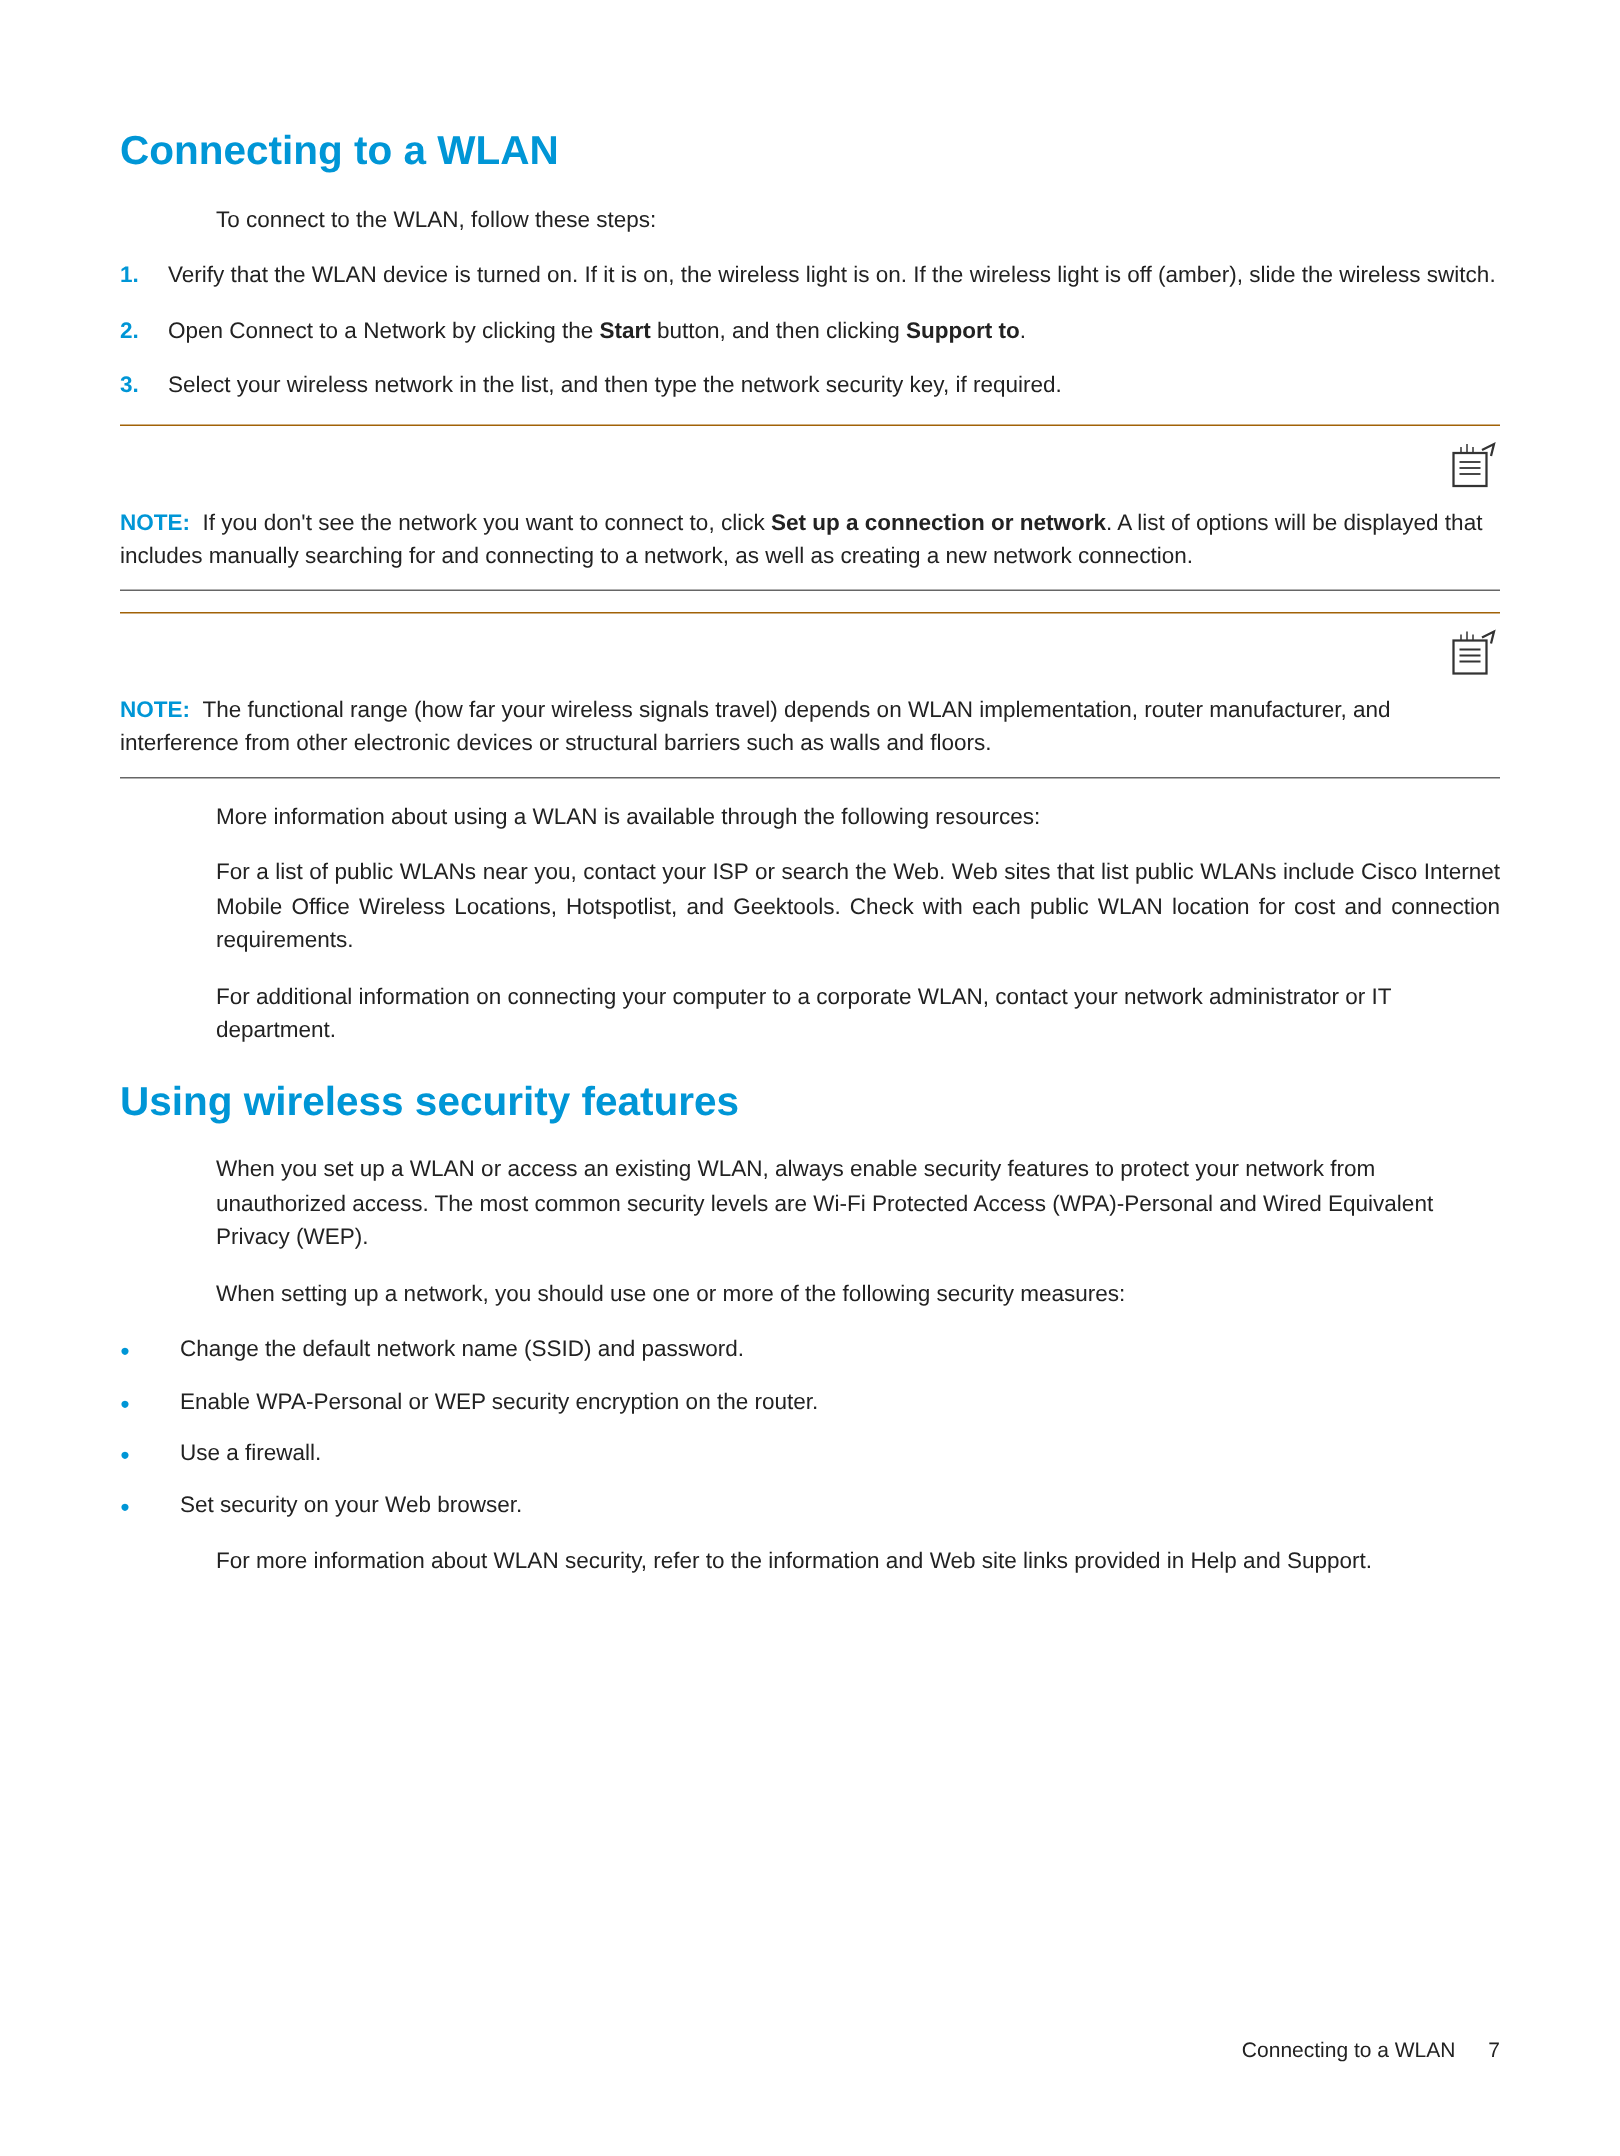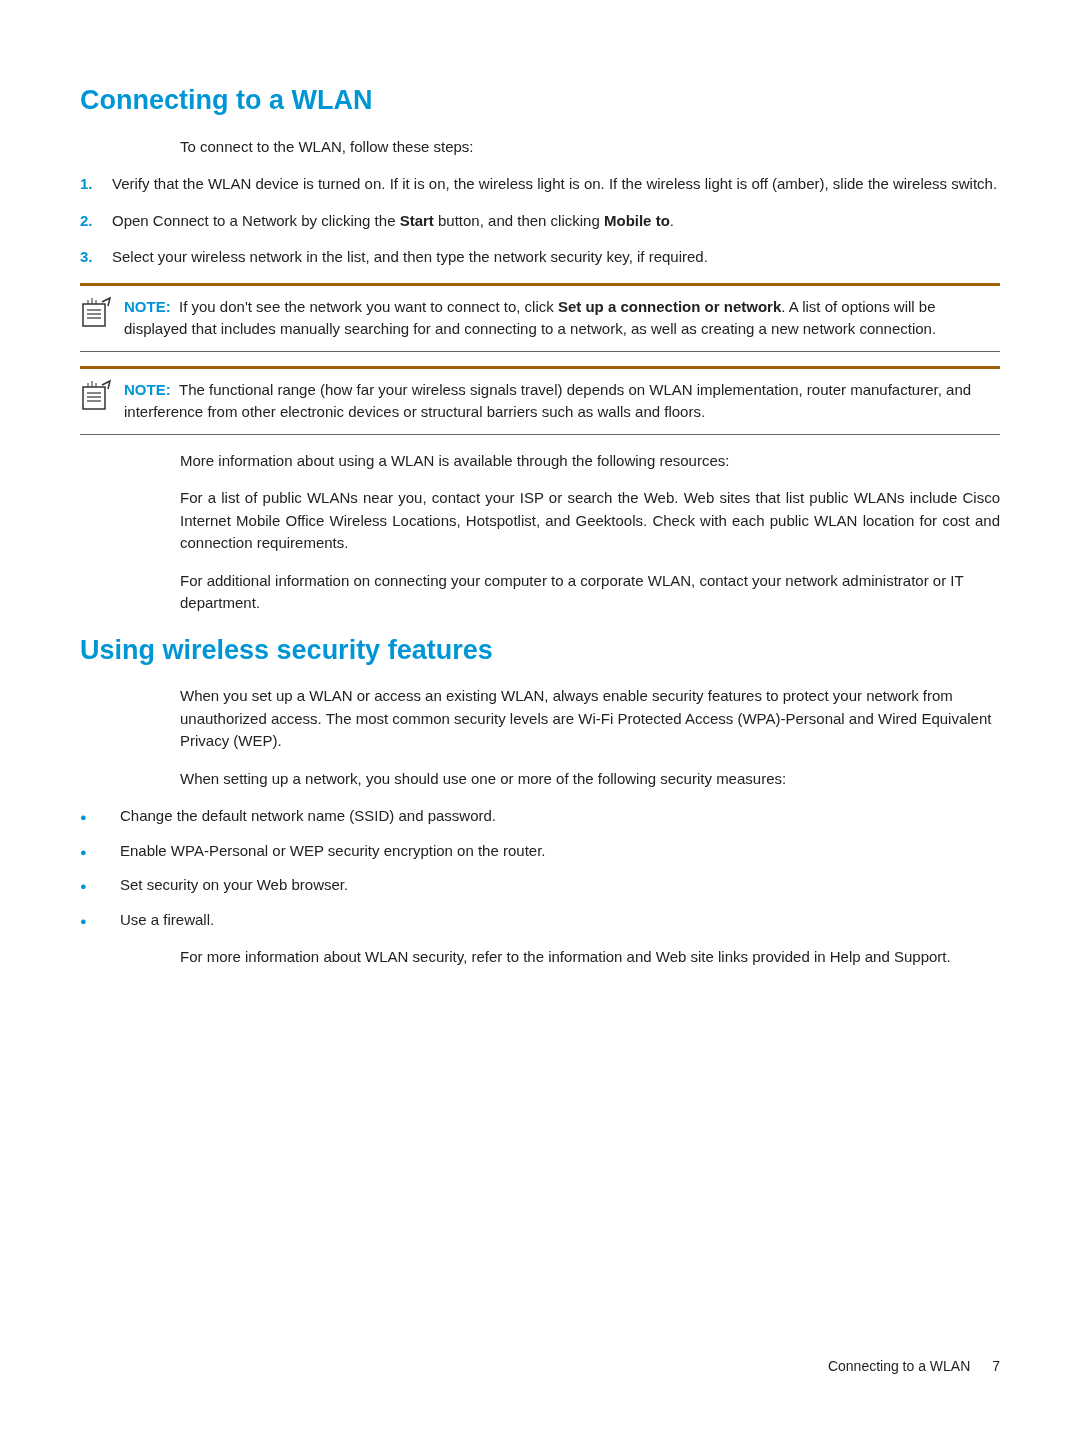--- a/index.html
+++ b/index.html
@@ -12,21 +12,21 @@
       padding: 80px 80px 60px 80px;
       width: 1080px;
       box-sizing: border-box;
     }
     h1 {
       color: #0096d6;
       font-size: 27px;
       font-weight: bold;
       margin: 0 0 10px 0;
     }
-    .body-indent { margin-left: 100px; }
+    .body-indent { margin-left: 64px; }
     .body-indent-3 { margin-left: 132px; }
     ol.steps {
       list-style: none;
       padding: 0;
       margin: 0;
     }
     ol.steps > li {
       position: relative;
       padding-left: 32px;
       margin: 14px 0;
@@ -51,25 +51,26 @@
     ul.bullets > li::before {
       content: "●";
       position: absolute;
       left: 0;
       color: #0096d6;
       font-size: 11px;
       top: 4px;
     }
     .note-box {
       display: flex;
-      align-items: flex-start;
+      align-items: flex-end;
       margin: 14px 0 14px 0;
-      border-top: 3px solid #a16207;
+      border-top: 1px solid #a16207;
       border-bottom: 1px solid #666;
       padding: 10px 0;
+      flex-direction: column;
     }
     .note-icon {
       flex: 0 0 44px;
       display: inline-block;
     }
     .note-text { flex: 1; }
     .footer {
       position: absolute;
       bottom: 60px;
       right: 80px;
@@ -80,21 +81,21 @@
   </style>
 </head>
 <body>
 
 <h1>Connecting to a WLAN</h1>
 
 <p class="body-indent">To connect to the WLAN, follow these steps:</p>
 
 <ol class="steps body-indent">
   <li><span class="num">1.</span><span>Verify that the WLAN device is turned on. If it is on, the wireless light is on. If the wireless light is off (amber), slide the wireless switch.</span></li>
-  <li><span class="num">2.</span><span>Open Connect to a Network by clicking the <b>Start</b> button, and then clicking <b>Mobile to</b>.</span></li>
+  <li><span class="num">2.</span><span>Open Connect to a Network by clicking the <b>Start</b> button, and then clicking <b>Support to</b>.</span></li>
   <li><span class="num">3.</span><span>Select your wireless network in the list, and then type the network security key, if required.</span></li>
 </ol>
 
 <div class="note-box body-indent-3">
   <span class="note-icon">
     <svg width="34" height="34" viewBox="0 0 34 34">
         <rect x="3" y="8" width="22" height="22" fill="none" stroke="#333" stroke-width="1.5"></rect>
         <line x1="7" y1="14" x2="21" y2="14" stroke="#333" stroke-width="1.2"></line>
         <line x1="7" y1="18" x2="21" y2="18" stroke="#333" stroke-width="1.2"></line>
         <line x1="7" y1="22" x2="21" y2="22" stroke="#333" stroke-width="1.2"></line>
@@ -136,22 +137,22 @@
 <p class="body-indent">For additional information on connecting your computer to a corporate WLAN, contact your network administrator or IT department.</p>
 
 <h1 style="">Using wireless security features</h1>
 
 <p class="body-indent">When you set up a WLAN or access an existing WLAN, always enable security features to protect your network from unauthorized access. The most common security levels are Wi-Fi Protected Access (WPA)-Personal and Wired Equivalent Privacy (WEP).</p>
 <p class="body-indent">When setting up a network, you should use one or more of the following security measures:</p>
 
 <ul class="bullets body-indent">
   <li><span>Change the default network name (SSID) and password.</span></li>
   <li><span>Enable WPA-Personal or WEP security encryption on the router.</span></li>
+  <li><span>Use a firewall.</span></li>
   <li><span>Set security on your Web browser.</span></li>
-  <li><span>Use a firewall.</span></li>
 </ul>
 
 <p class="body-indent">For more information about WLAN security, refer to the information and Web site links provided in Help and Support.</p>
 
 <div class="footer">
   <span>Connecting to a WLAN</span>
   <span class="pn">7</span>
 </div>
 
 </body></html>

